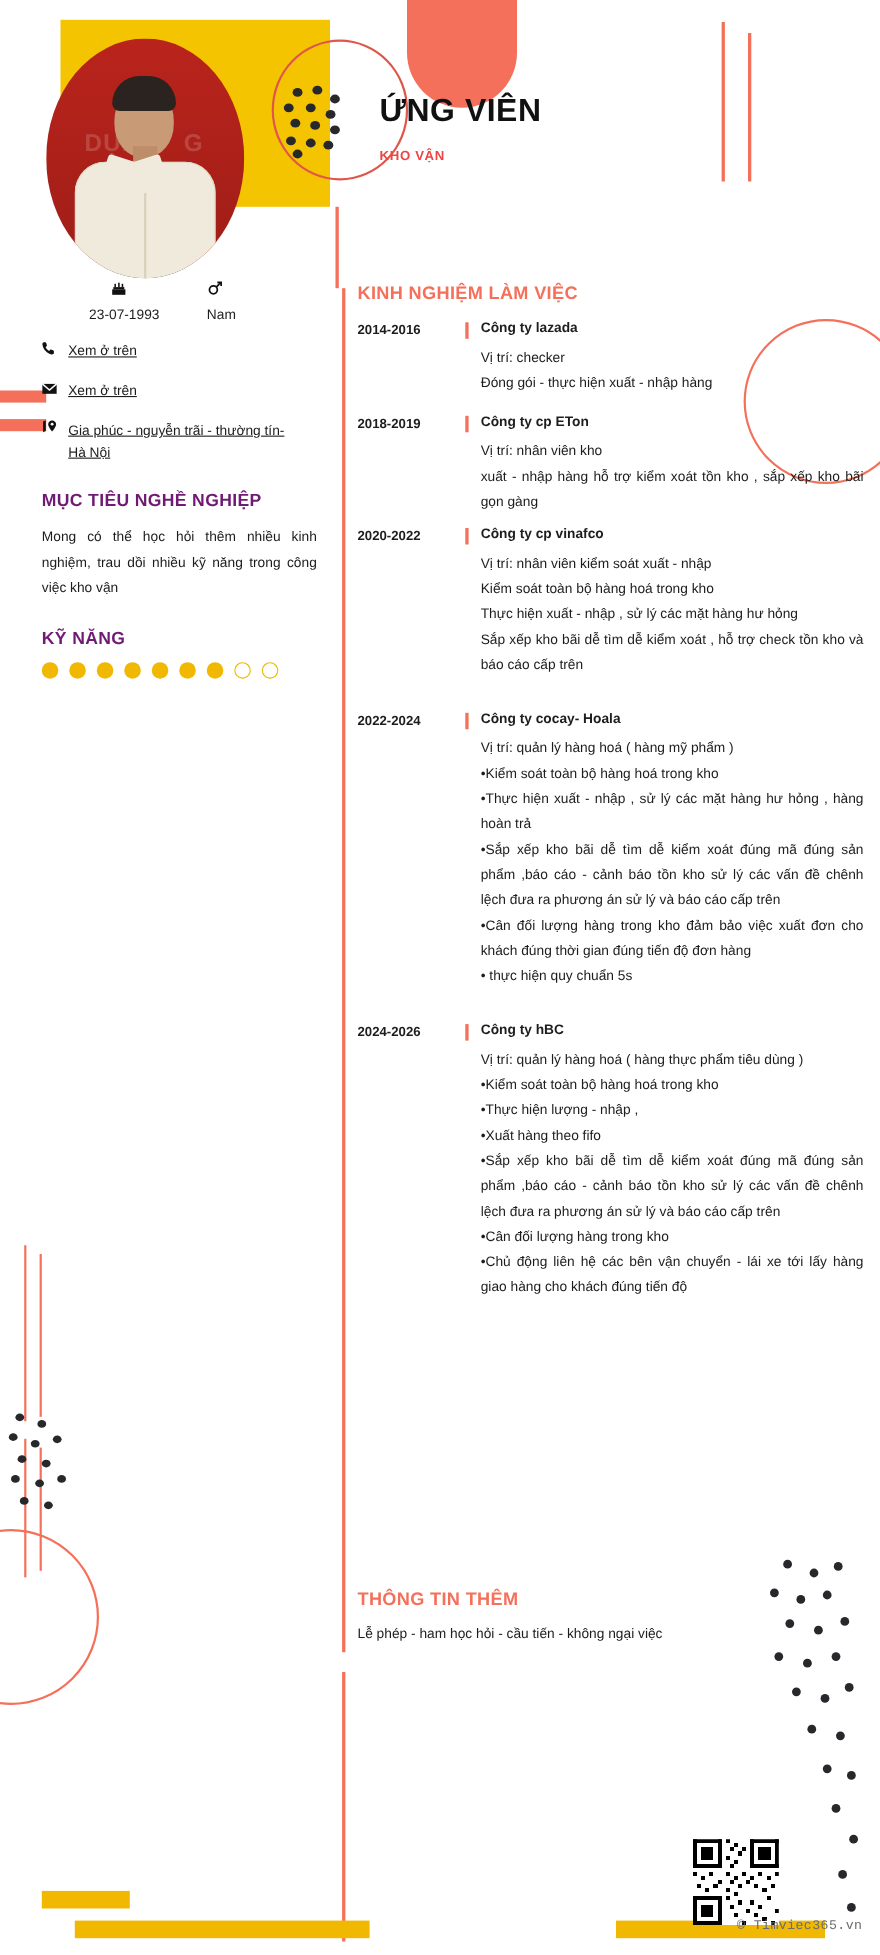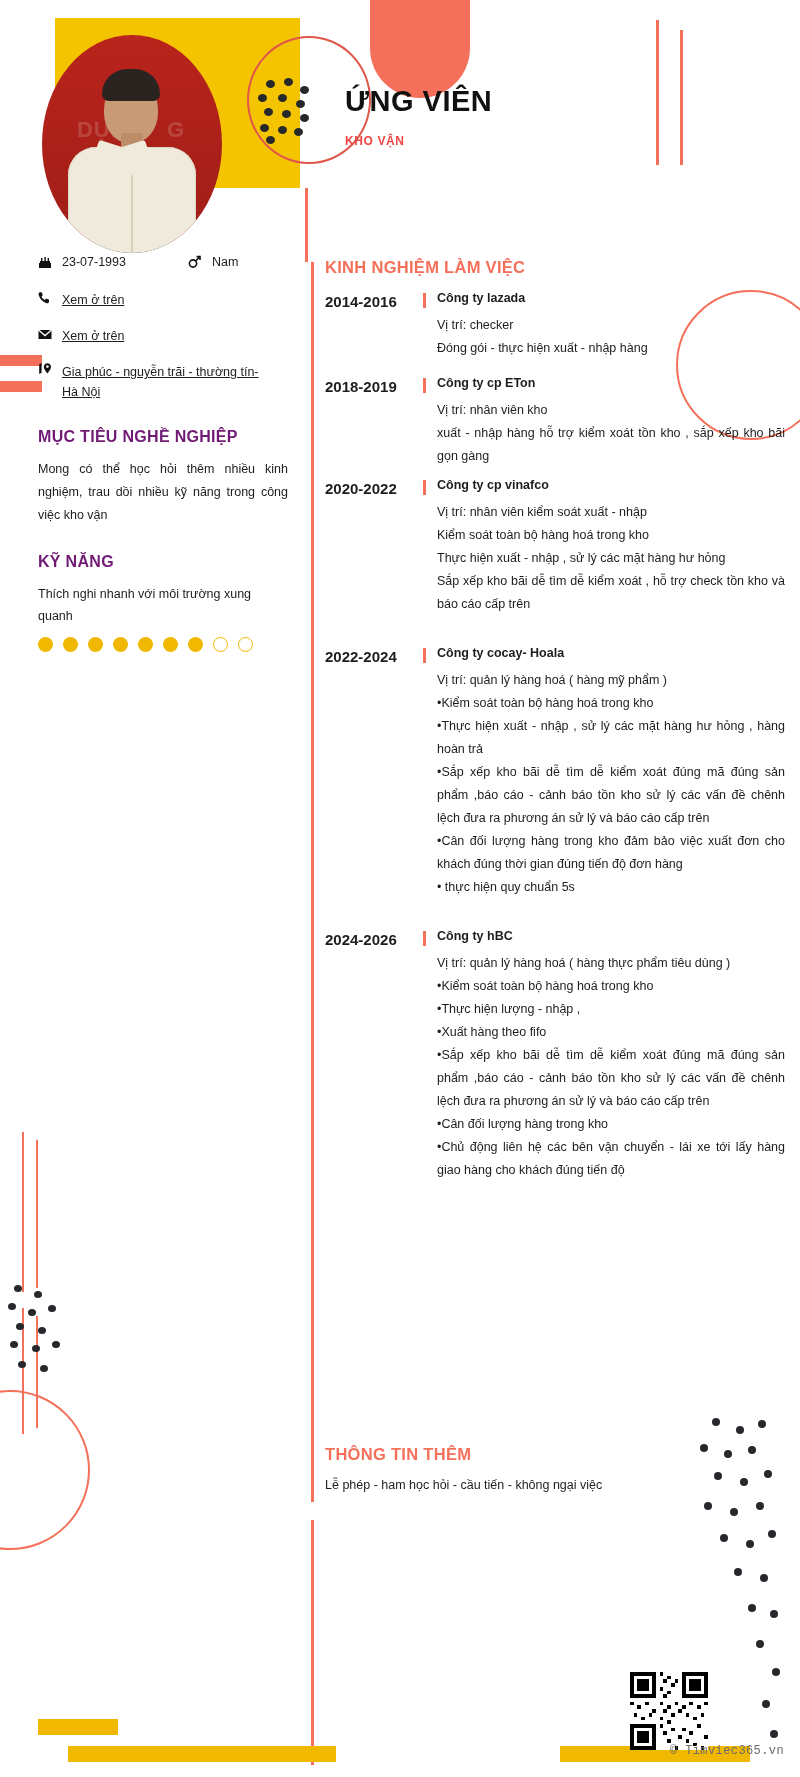--- a/index.html
+++ b/index.html
@@ -49,21 +49,21 @@
   
   .v-line { position:absolute; width:3px; background:#F4705A; }
 
   
   .left { position:absolute; left:0; top:255px; width:310px; padding:0 22px 0 38px; z-index:6;}
   .contact-row { display:flex; align-items:flex-start; margin-bottom:16px; font-size:12.5px; line-height:20px;text-decoration:underline; }
   .c-ico { width:24px; flex:0 0 24px; color:#111; font-size:13px; line-height:19px; }
   .c-val { flex:1 1 auto; }
   .c-val.wrap { max-width:215px; }
   .contact-split { display:flex; align-items:flex-start; margin-bottom:16px; font-size:12.5px;}
-  .contact-split .half { display:flex; align-items:flex-start; }
+  .contact-split .half { display:flex; align-items:center;flex-direction:column; }
   .contact-split .half:first-child { width:150px; }
 
   .sec-title { color:#701a75; font-weight:700; font-size:16px; letter-spacing:.3px; margin:26px 0 12px; }
   .sec-body { font-size:12.5px; line-height:23px; text-align:justify; }
 
   .skill-name { font-size:12.5px; line-height:22px; margin-bottom:10px; }
   .dots { display:flex; gap:10px; }
   .dot { width:15px; height:15px; border-radius:50%; }
   .dot.on { background:#F0B800; }
   .dot.off { border:1.6px solid #F0B800; }
@@ -71,21 +71,21 @@
   
   .dash { position:absolute; left:0; width:42px; height:11px; background:#F4705A; }
 
   
   .divider { position:absolute; left:311px; top:262px; width:3px; height:1240px; background:#F4705A; z-index:2;}
   .divider2 { position:absolute; left:311px; top:1520px; width:3px; height:245px; background:#F4705A; z-index:2;}
 
   .right { position:absolute; left:325px; top:258px; width:460px; z-index:6; }
   .r-title { color:#F4705A; font-weight:700; font-size:16.5px; letter-spacing:.3px; margin-bottom:14px; }
   .job { display:flex; margin-bottom:10px; }
-  .job-date { width:98px; flex:0 0 98px; font-size:15px; font-weight:700; padding-top:2px;}
+  .job-date { width:98px; flex:0 0 98px; font-size:12px; font-weight:700; padding-top:2px;}
   .job-main { flex:1 1 auto; position:relative; padding-left:14px;}
   .job-main:before { content:""; position:absolute; left:0; top:2px; width:3px; height:15px; background:#F4705A; }
   .job-co { font-size:12.5px; font-weight:700; margin-bottom:9px; }
   .job-line { font-size:12.5px; line-height:23px; text-align:justify; }
 
   .extra { position:absolute; left:325px; top:1445px; width:420px; z-index:6;}
   .extra .r-title { margin-bottom:10px; }
   .extra-line { font-size:12.5px; line-height:22px; }
 
   
@@ -214,21 +214,20 @@
         </svg>
     </span>
     <span class="c-val wrap">Gia phúc - nguyễn trãi - thường tín- Hà Nội</span>
   </div>
 
   <div class="sec-title">MỤC TIÊU NGHỀ NGHIỆP</div>
   <div class="sec-body">Mong có thể học hỏi thêm nhiều kinh nghiệm, trau dồi nhiều kỹ năng trong công việc kho vận</div>
 
   <div class="sec-title">KỸ NĂNG</div>
   <div>
-    <div class="skill-name">Thích nghi nhanh với môi trường xung quanh</div>
     <div class="dots">
       <span class="dot on"></span>
       <span class="dot on"></span>
       <span class="dot on"></span>
       <span class="dot on"></span>
       <span class="dot on"></span>
       <span class="dot on"></span>
       <span class="dot on"></span>
       <span class="dot off"></span>
       <span class="dot off"></span>

